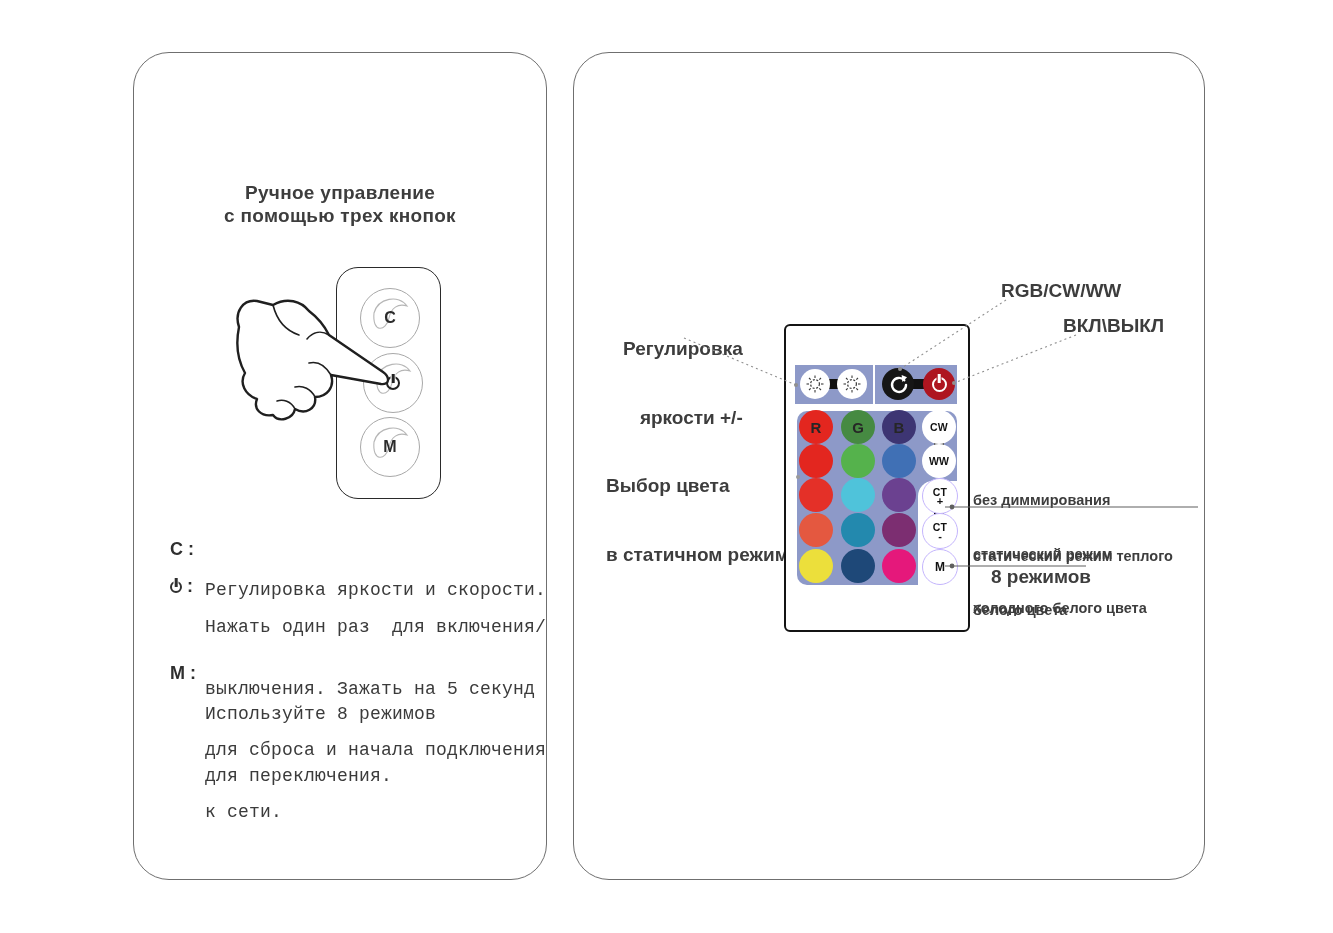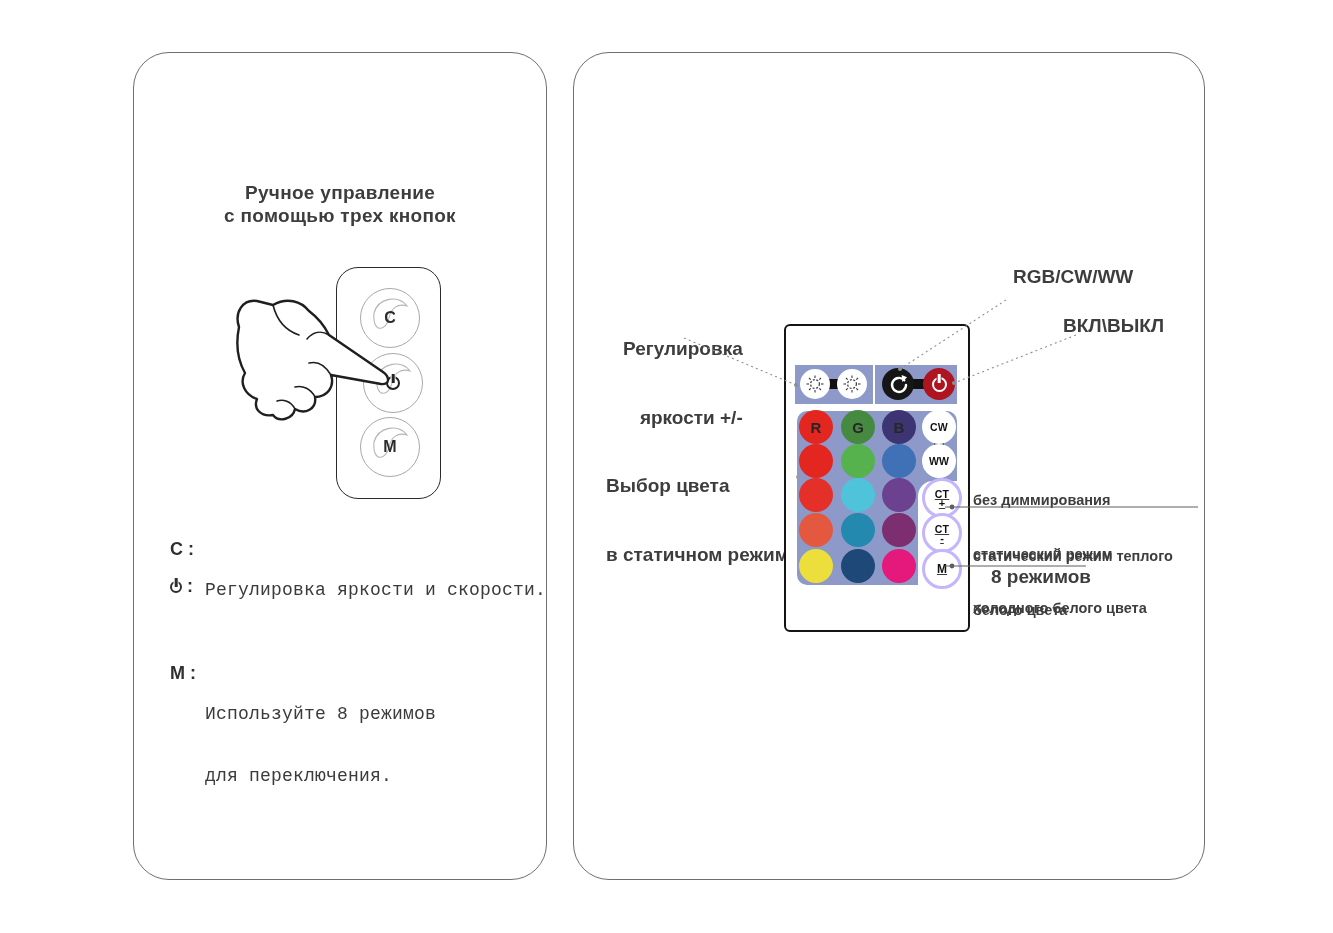--- a/index.html
+++ b/index.html
@@ -46,21 +46,21 @@
   .hb2{left:110px;width:44px;}
   .rbtn{position:absolute;border-radius:50%;display:flex;align-items:center;justify-content:center;}
   .sunbtn{width:30px;height:30px;background:#fff;top:43px;}
   .sb1{left:14px;} .sb2{left:51px;}
   .cyclebtn{left:96px;top:42px;width:32px;height:32px;background:#161616;}
   .pwrbtn{left:137px;top:42px;width:32px;height:32px;background:#ae1520;}
   .mainpanel{position:absolute;left:11px;top:85px;width:160px;height:174px;border-radius:10px;background:var(--panel,#8d99c8);}
   .cutout{position:absolute;left:132px;top:155px;width:46px;height:107px;background:#fff;border-top-left-radius:15px;}
   .cbtn{position:absolute;width:34px;height:34px;border-radius:50%;display:flex;flex-direction:column;align-items:center;justify-content:center;z-index:3;}
   .wbtn{background:#fff;}
-  .outl{border:3px solid #c4b5fd;text-decoration:underline;}
+  .outl{border:1px solid #c4b5fd;}
   .clabel{font-weight:700;font-size:15px;color:#262626;line-height:1;}
   .wbtn .clabel{font-size:10.5px;color:#111;letter-spacing:.2px;}
   .csub{font-weight:700;font-size:11px;line-height:8px;color:#111;}
   .sq{position:absolute;left:148px;width:10px;height:10px;background:#101010;z-index:3;}
   .sq1{top:112px;} .sq2{top:184px;}
 </style>
 </head>
 <body>
 
 <div class="card" id="card-left">
@@ -101,35 +101,41 @@
   </svg>
 
   <div class="def-key" style="top:486px;">C :</div>
   <div class="def-text" style="top:486px;">
     <div>Регулировка яркости и скорости.</div>
   </div>
 
   <div class="def-key" style="top:523px;">
     <span class="picon small" style="--pc:#2f2f2f;--pb:#fff;"><i class="ring"></i><i class="notch"></i><i class="bar"></i></span><span>:</span>
   </div>
+  <div class="def-text" style="top:523px;">
+    <div>Нажать один раз  для включения/</div>
+    <div>выключения. Зажать на 5 секунд</div>
+    <div>для сброса и начала подключения</div>
+    <div>к сети.</div>
+  </div>
 
   <div class="def-key" style="top:610px;">M :</div>
   <div class="def-text" style="top:610px;">
     <div>Используйте 8 режимов</div>
     <div>для переключения.</div>
   </div>
 </div>
 
 <div class="card" id="card-right">
 
   <div class="rlabel" style="left:49px;top:238px;text-align:right;">
     <div>Регулировка</div>
     <div>яркости +/-</div>
   </div>
-  <div class="rlabel" style="left:427px;top:212px;margin-left:12px;">RGB/CW/WW</div>
+  <div class="rlabel" style="left:427px;top:226px;">RGB/CW/WW</div>
   <div class="rlabel" style="left:489px;top:261px;">ВКЛ\ВЫКЛ</div>
   <div class="rlabel" style="left:32px;top:375px;">
     <div>Выбор цвета</div>
     <div>в статичном режиме</div>
   </div>
   <div class="rnote" style="left:399px;top:402px;">
     <div>без диммирования</div>
     <div>статический режим</div>
     <div>холодного белого цвета</div>
   </div>

